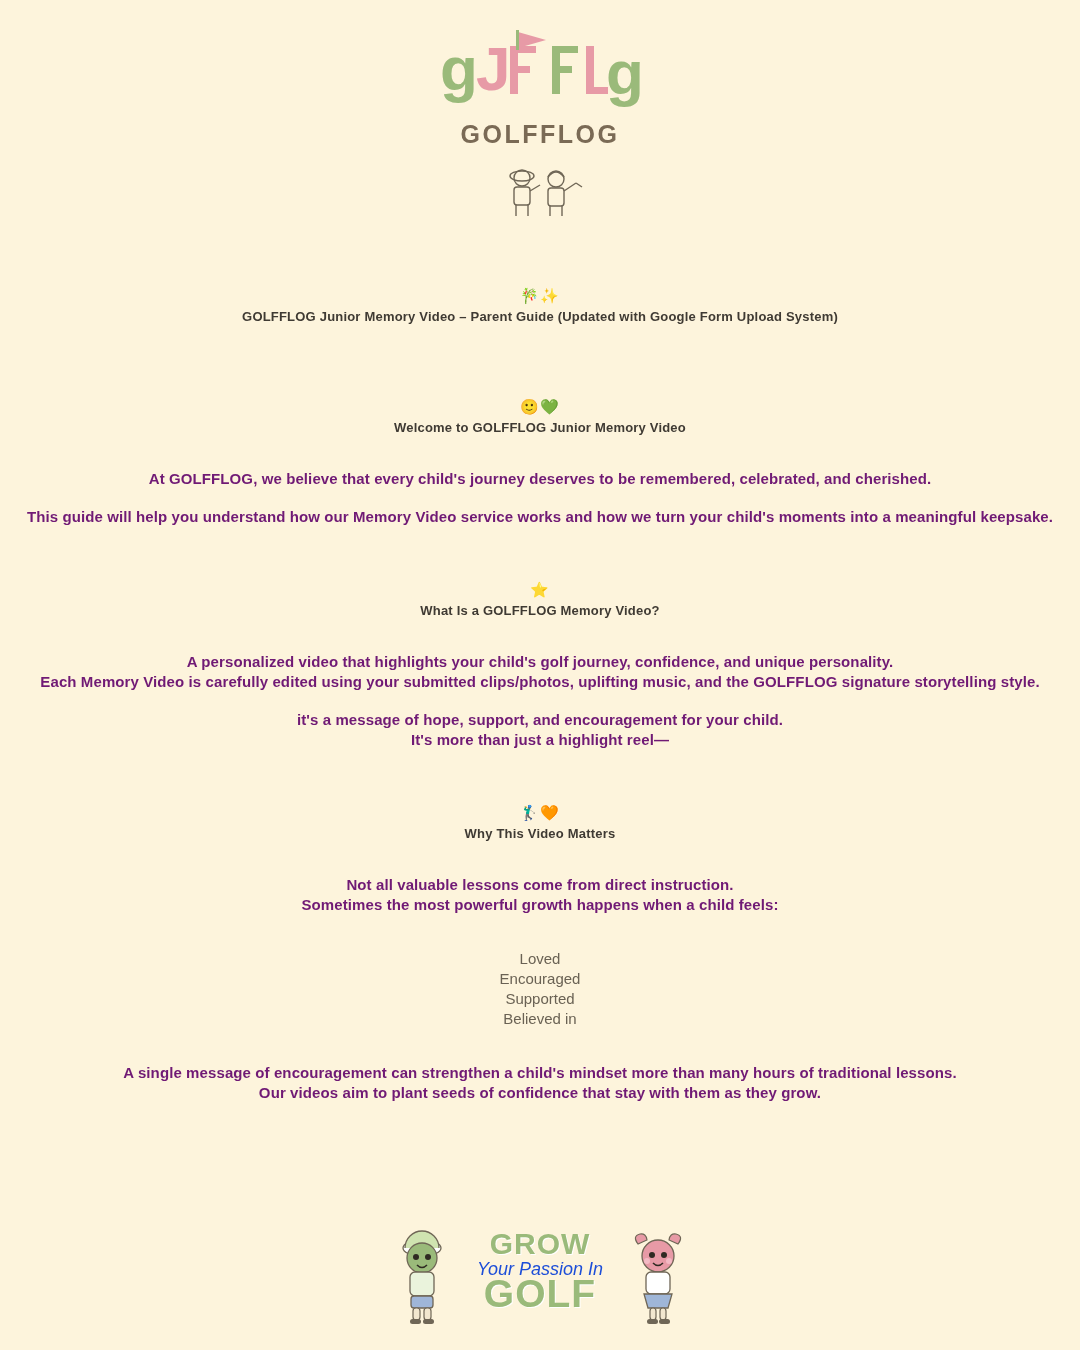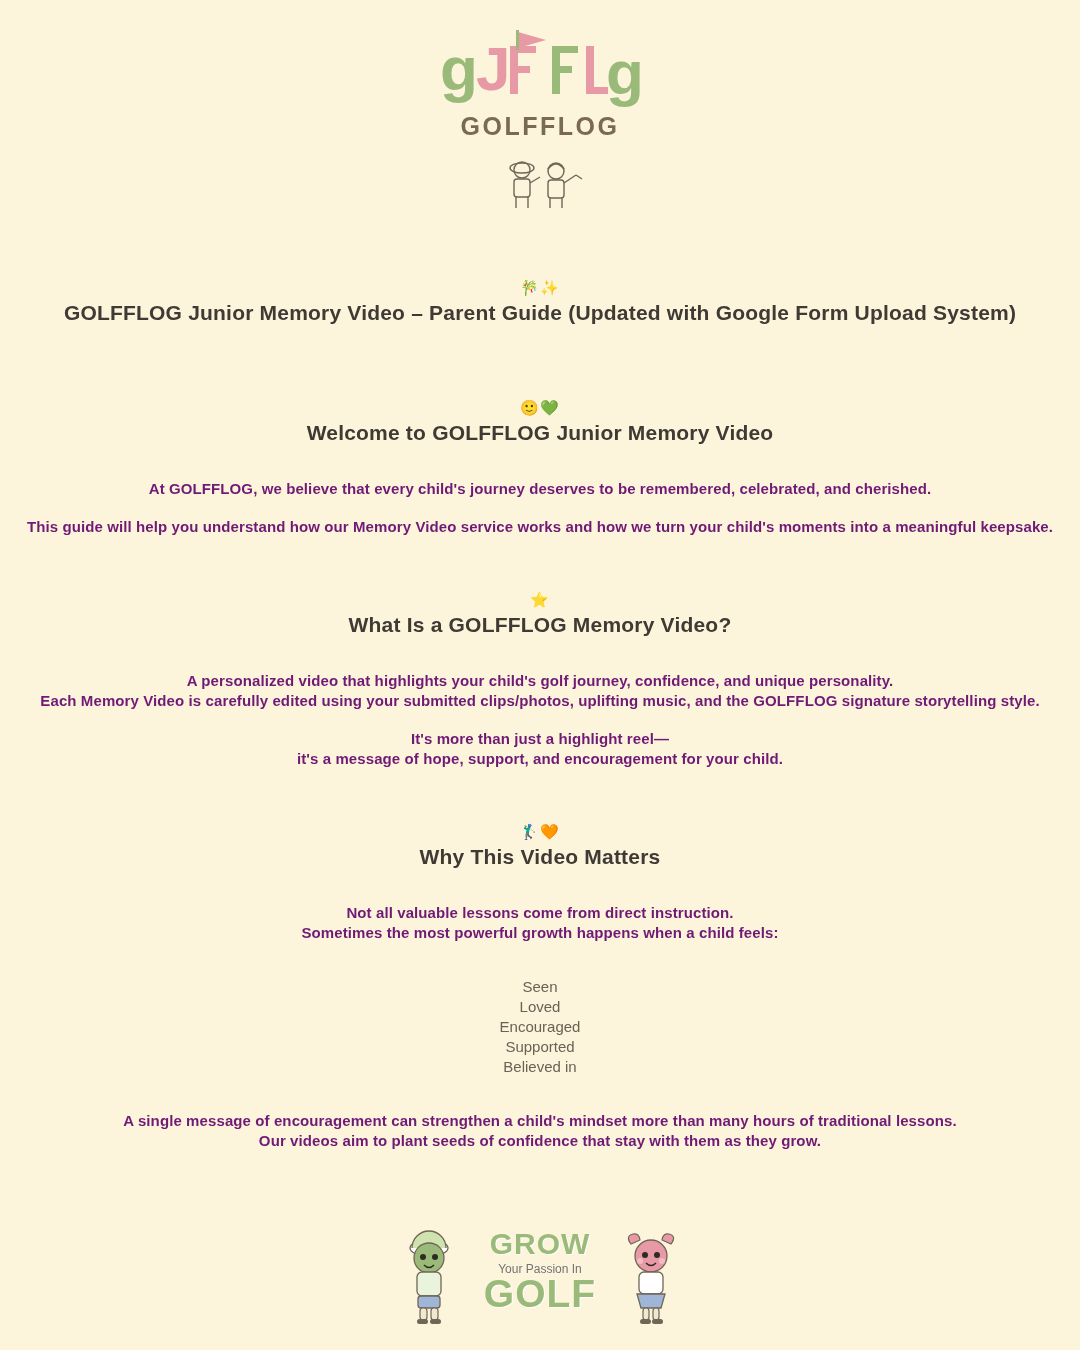--- a/index.html
+++ b/index.html
@@ -33,38 +33,38 @@
     margin-top: 10px;
   }
   .logo-mark {
     display: block;
   }
   .logo-word {
     font-size: 25px;
     font-weight: bold;
     letter-spacing: 2.5px;
     color: #7a6a55;
-    margin-top: 2px;
+    margin-top: 10px;
   }
   .mascot-line {
     margin-top: 14px;
   }
 
   
   .section {
     width: 100%;
     text-align: center;
   }
   .emoji-row {
     font-size: 15px;
     line-height: 18px;
     letter-spacing: 1px;
   }
   .sec-title {
-    font-size: 21px;
+    font-size: 13px;
     font-weight: bold;
     color: #3f3a33;
     margin-top: 4px;
     letter-spacing: 0.2px;
   }
   .body-line {
     font-size: 15px;
     font-weight: bold;
     color: #701a75;
     line-height: 20px;
@@ -102,22 +102,23 @@
   }
   .grow-word {
     font-size: 30px;
     font-weight: bold;
     color: #9aba7a;
     letter-spacing: 1px;
     line-height: 32px;
     text-shadow: 1px 1px 0 #ffffff;
   }
   .passion-word {
-    font-size: 12px;
-    color: #737373;
+    font-size: 18px;
+    color: #1d4ed8;
+    font-style: italic;
     line-height: 18px;
   }
   .golf-word {
     font-size: 39px;
     font-weight: bold;
     color: #9aba7a;
     letter-spacing: 1px;
     line-height: 32px;
     text-shadow: 1px 1px 0 #ffffff;
   }
@@ -190,34 +191,33 @@
 
   <div class="gap-lg"></div>
 
   <div class="section">
     <div class="emoji-row">⭐</div>
     <div class="sec-title">What Is a GOLFFLOG Memory Video?</div>
     <div class="gap-md"></div>
     <div class="body-line">A personalized video that highlights your child's golf journey, confidence, and unique personality.</div>
     <div class="body-line">Each Memory Video is carefully edited using your submitted clips/photos, uplifting music, and the GOLFFLOG signature storytelling style.</div>
     <div class="gap-sm"></div>
+    <div class="body-line">it's a message of hope, support, and encouragement for your child.</div>
     <div class="body-line">It's more than just a highlight reel—</div>
-    <div class="body-line">it's a message of hope, support, and encouragement for your child.</div>
   </div>
 
   <div class="gap-lg"></div>
 
   <div class="section">
     <div class="emoji-row">🏌️‍♂️🧡</div>
     <div class="sec-title">Why This Video Matters</div>
     <div class="gap-md"></div>
     <div class="body-line">Not all valuable lessons come from direct instruction.</div>
     <div class="body-line">Sometimes the most powerful growth happens when a child feels:</div>
     <div class="gap-md"></div>
-    <div class="plain-line">Seen</div>
     <div class="plain-line">Loved</div>
     <div class="plain-line">Encouraged</div>
     <div class="plain-line">Supported</div>
     <div class="plain-line">Believed in</div>
     <div class="gap-md"></div>
     <div class="body-line">A single message of encouragement can strengthen a child's mindset more than many hours of traditional lessons.</div>
     <div class="body-line">Our videos aim to plant seeds of confidence that stay with them as they grow.</div>
   </div>
 
   <div class="footer">

